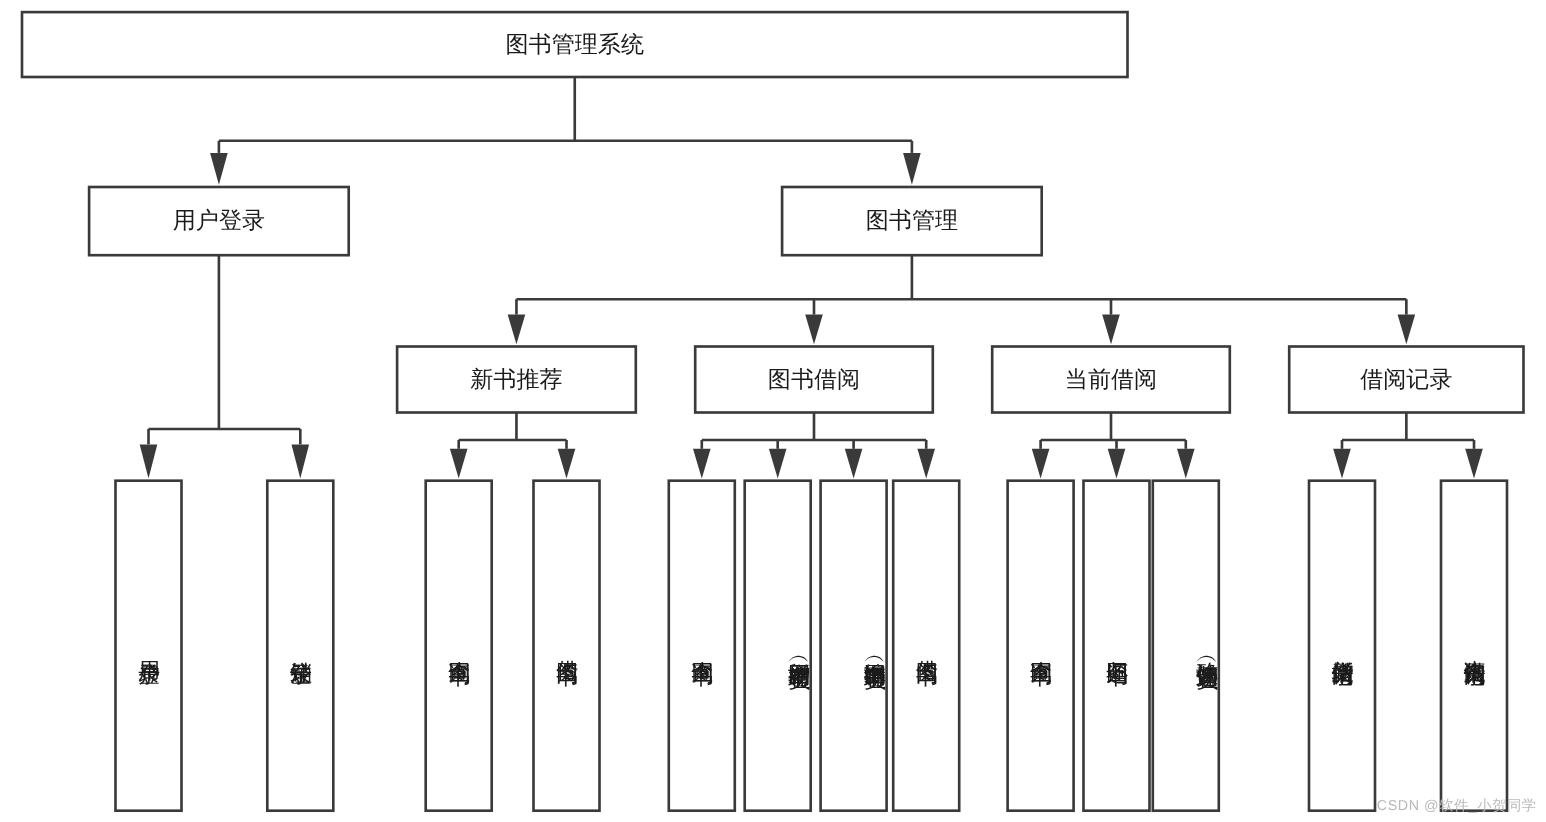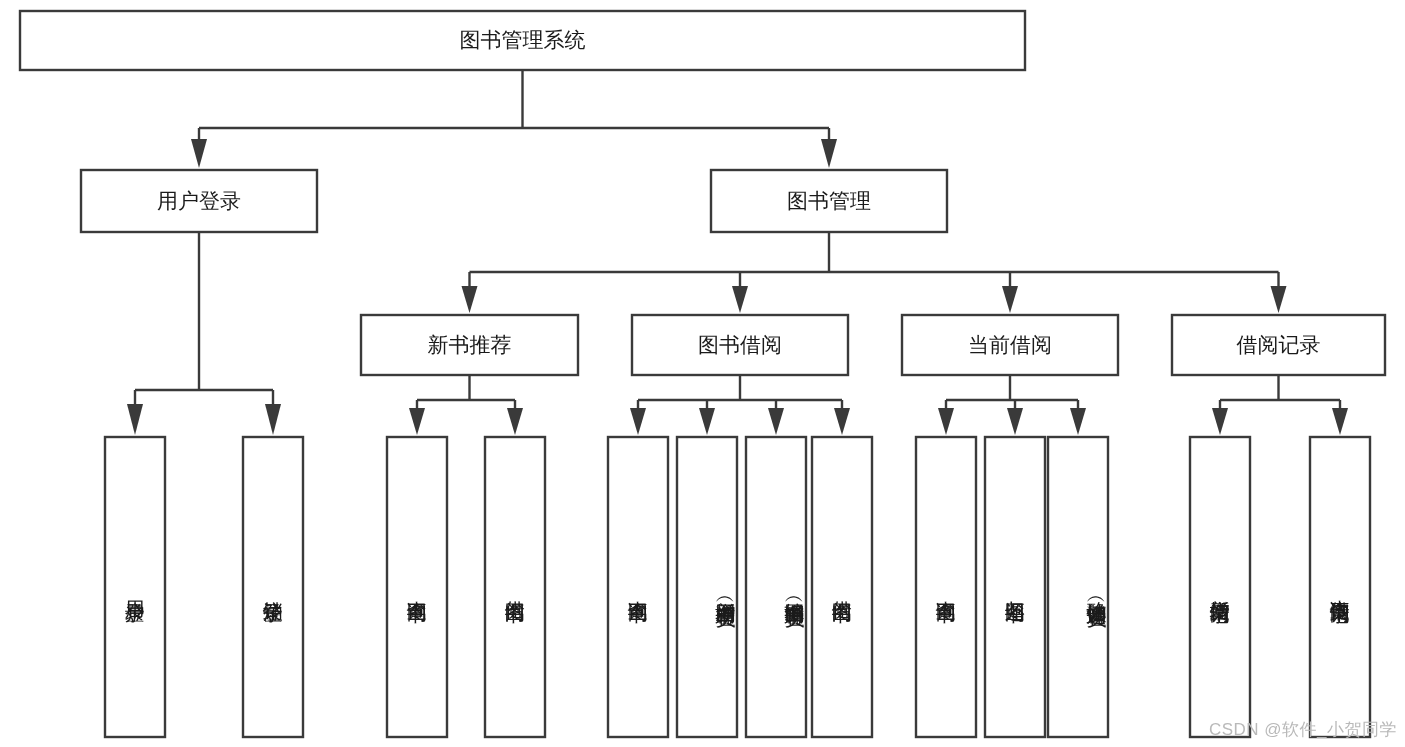--- a/index.html
+++ b/index.html
@@ -57,21 +57,21 @@
     text-orientation: upright;
     white-space: nowrap;
     letter-spacing: 1px;
     pointer-events: none;
   }
   .watermark {
     position: absolute;
     right: 8px;
     bottom: 6px;
     font-family: "Liberation Sans", "DejaVu Sans", sans-serif;
-    font-size: 17px;
+    font-size: 13px;
     color: #b9b9b9;
     white-space: nowrap;
     letter-spacing: 0.5px;
   }
 </style>
 </head>
 <body>
 
 <div id="diagram-root">
 

